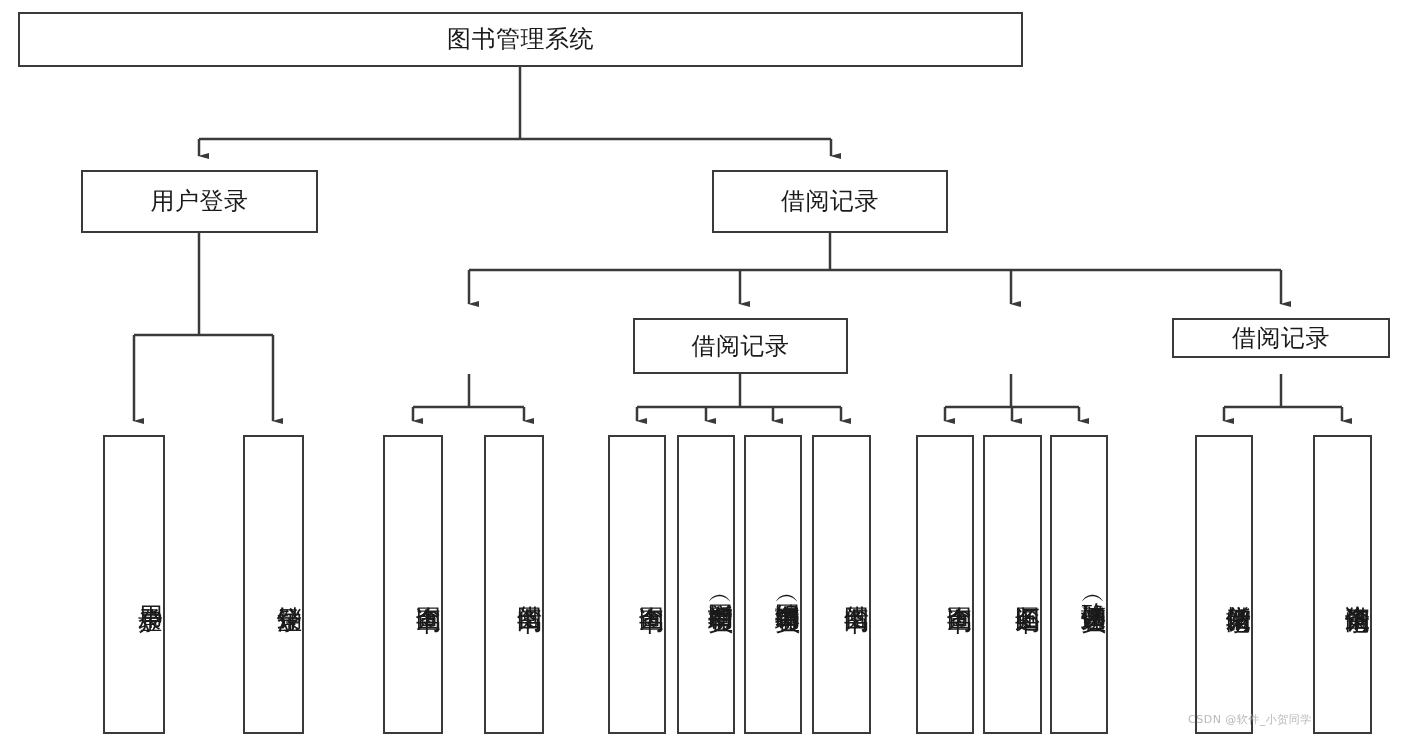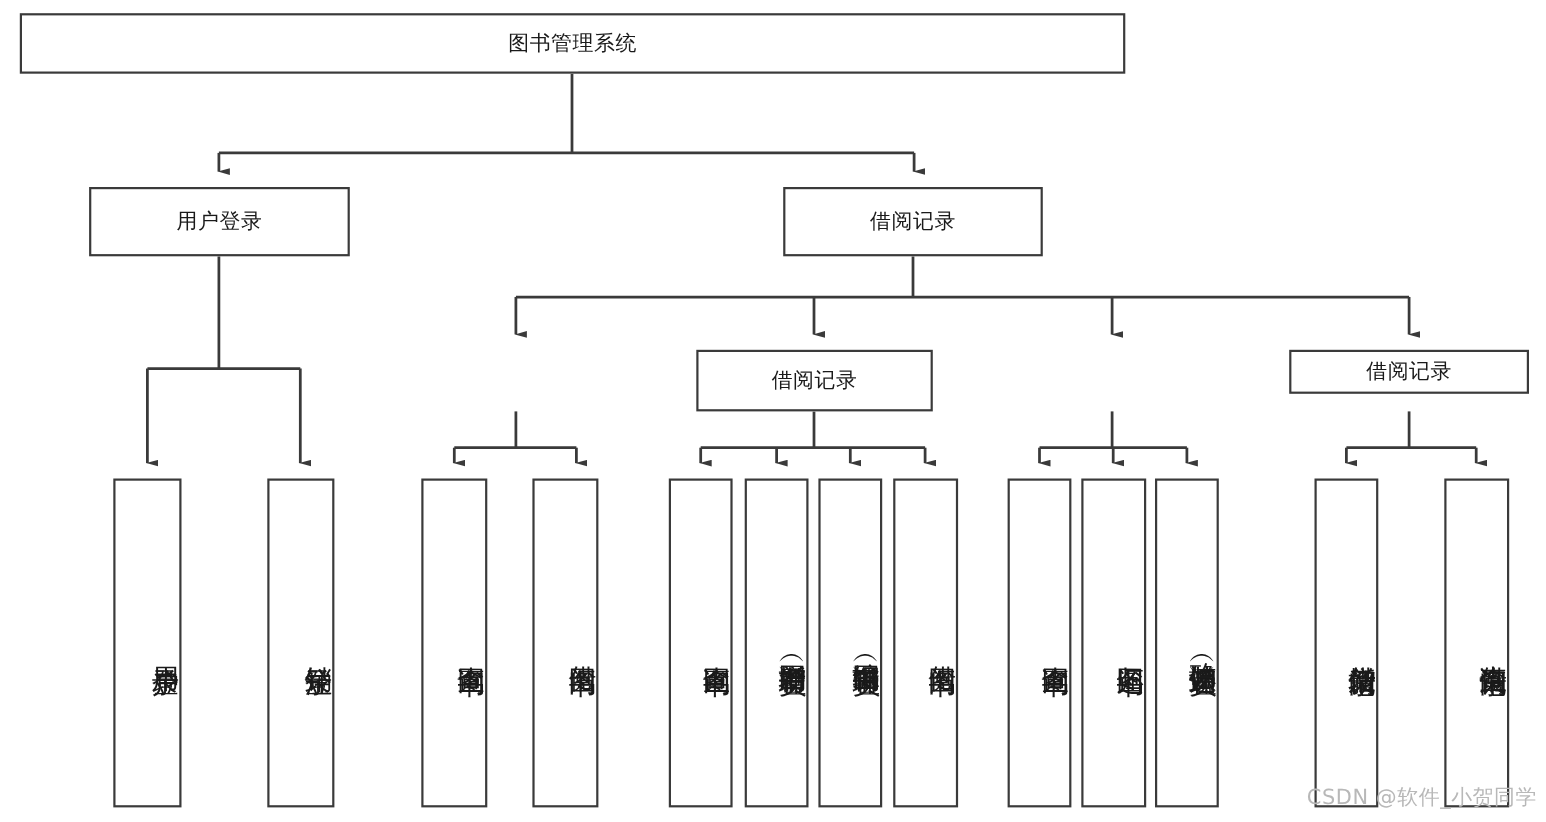--- a/index.html
+++ b/index.html
@@ -29,21 +29,21 @@
     position: absolute;
     box-sizing: border-box;
     border: 2px solid #3a3a3a;
     background: #ffffff;
     display: flex;
     align-items: center;
     justify-content: center;
     color: #1a1a1a;
   }
   .node-h {
-    font-size: 19px;
+    font-size: 24px;
     letter-spacing: 0.5px;
     line-height: 1.2;
   }
   .node-v {
     writing-mode: vertical-rl;
     text-orientation: upright;
     font-size: 25px;
     line-height: 1.05;
     letter-spacing: 1px;
     padding-top: 6px;
@@ -53,21 +53,21 @@
   .node-v .vtext {
     writing-mode: vertical-rl;
     text-orientation: upright;
     display: block;
     white-space: nowrap;
   }
   .watermark {
     position: absolute;
     left: 1188px;
     top: 712px;
-    font-size: 19px;
+    font-size: 11px;
     color: #b8b8b8;
     white-space: nowrap;
     letter-spacing: 0.5px;
   }
 </style>
 </head>
 <body>
 
 <div id="canvas">
 

